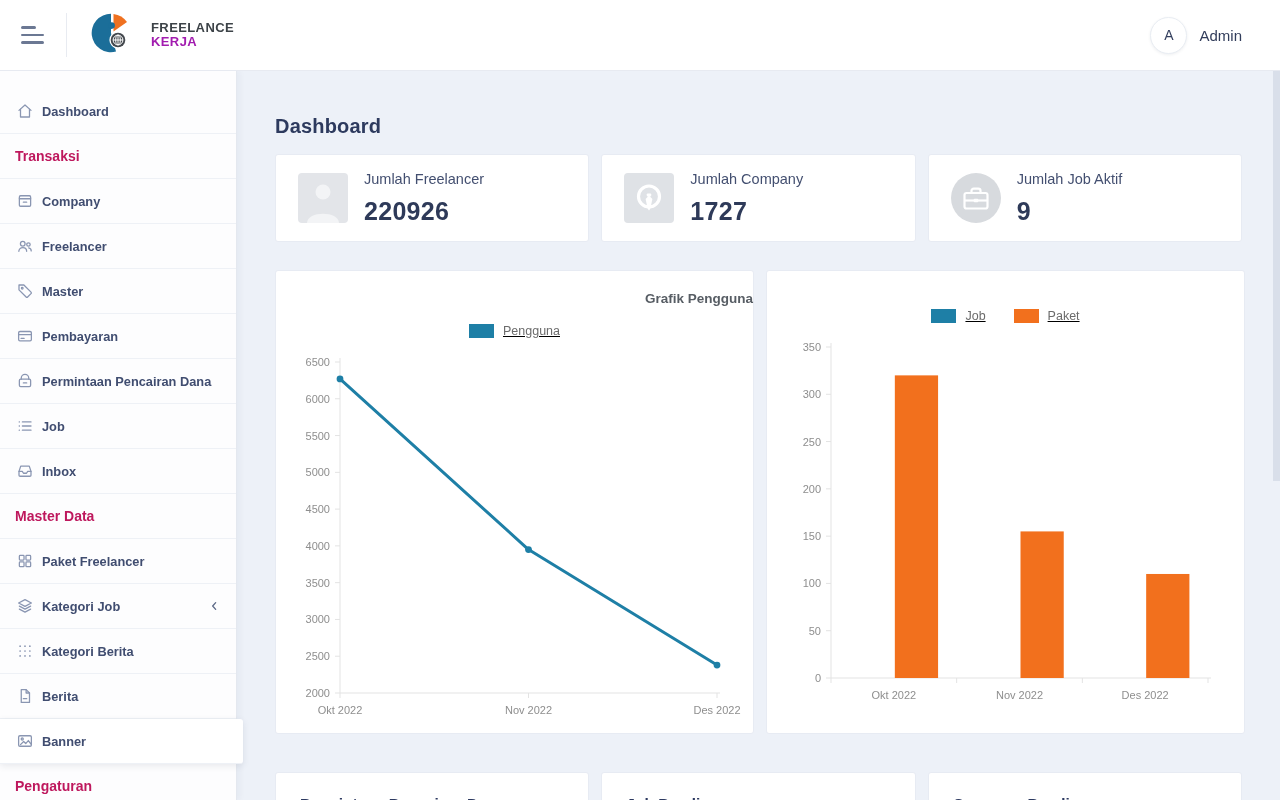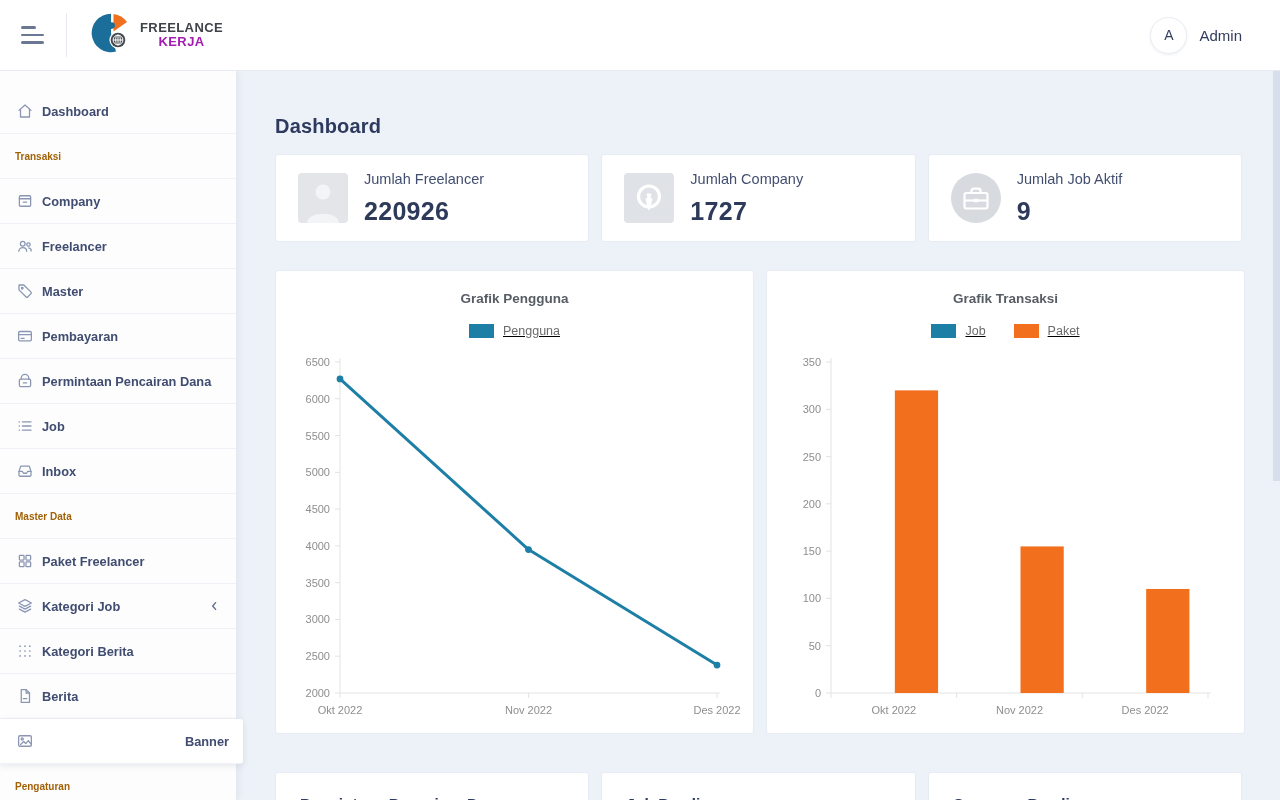--- a/index.html
+++ b/index.html
@@ -8,61 +8,61 @@
 
   
   .topbar { height:71px; background:#fff; border-bottom:1px solid #e7eaf1;
             display:flex; align-items:center; position:relative; z-index:10; }
   .hamburger { width:26px; margin-left:21px; cursor:pointer; display:flex; flex-direction:column; gap:5px; }
   .hamburger span { height:2.5px; background:#6b7893; border-radius:2px; display:block; }
   .hamburger span:nth-child(1){ width:15px; }
   .hamburger span:nth-child(2){ width:23px; }
   .hamburger span:nth-child(3){ width:23px; }
   .topbar-divider { width:1px; height:44px; background:#e8ebf1; margin-left:19px; }
-  .brand { display:flex; align-items:center; gap:9px; margin-left:24px; cursor:pointer;text-align:center; }
+  .brand { display:flex; align-items:center; gap:20px; margin-left:24px; cursor:pointer; }
   .brand-text { display:flex; flex-direction:column; line-height:1.05; }
   .brand-text .l1 { font-size:13px; font-weight:800; color:#3d4348; letter-spacing:.4px; }
   .brand-text .l2 { font-size:13px; font-weight:800; color:#a21caf; letter-spacing:.4px; }
   .topbar-right { margin-left:auto; margin-right:38px; display:flex; align-items:center; gap:12px; }
   .avatar { width:37px; height:37px; border-radius:50%; background:#fff; border:1px solid #e9edf3;
             box-shadow:0 1px 3px rgba(40,50,80,.08); display:flex; align-items:center; justify-content:center;
             font-size:14px; color:#333f5e; cursor:pointer; }
   .user-name { font-size:15px; color:#323d5b; }
 
   
   .shell { display:flex; height:729px; }
   .sidebar { width:237px; background:#fdfdfe; border-right:1px solid #e4e8ef;
              box-shadow:3px 0 6px rgba(35,46,82,.04); padding-top:18px; position:relative; z-index:5; }
   .sb-item { height:45px; border-bottom:1px solid #eef1f6; display:flex; align-items:center;
              padding:0 14px 0 16px; cursor:pointer; background:#fdfdfe; }
   .sb-item .sb-icon { width:18px; height:18px; color:#8a96b2; margin-right:8px; flex:0 0 18px; }
   .sb-item .sb-icon svg { display:block; }
   .sb-label { font-size:12.8px; font-weight:700; color:#404d70; white-space:nowrap; }
   .sb-chevron { margin-left:auto; color:#5d6a88; width:16px; height:16px; }
   .sb-section { height:45px; border-bottom:1px solid #eef1f6; display:flex; align-items:center;
-                padding-left:15px; font-size:10px; font-weight:600; color:#a16207; }
+                padding-left:15px; font-size:14px; font-weight:600; color:#be185d; }
   .sb-item.highlighted { background:#fff; width:243px; box-shadow:0 2px 7px rgba(35,46,82,.10);
-                         border-radius:0 3px 3px 0; position:relative;justify-content:space-between; }
+                         border-radius:0 3px 3px 0; position:relative; }
 
   
   .main { flex:1; padding:0 38px; overflow:hidden; }
   .page-title { margin-top:44px; font-size:20px; font-weight:800; color:#2d3a5e; letter-spacing:.2px; }
 
   .stats-row { display:flex; gap:12px; margin-top:16px; }
   .stat-card { flex:1; height:88px; background:#fff; border:1px solid #e7ebf3; border-radius:3px;
                display:flex; align-items:center; padding:0 22px; gap:16px; }
   .stat-icon { width:50px; height:50px; flex:0 0 50px; }
   .stat-texts { display:flex; flex-direction:column; gap:10px; }
   .stat-label { font-size:14.5px; color:#434f70; }
   .stat-value { font-size:25px; font-weight:800; color:#2e3a59; letter-spacing:.3px; }
 
   .charts-row { display:flex; gap:12px; margin-top:28px; }
   .chart-card { flex:1; height:464px; background:#fff; border:1px solid #e7ebf3; border-radius:3px;
                 padding-top:20px; }
-  .chart-title { text-align:center; font-size:13.5px; font-weight:700; color:#575d64; }
+  .chart-title { text-align:right; font-size:13.5px; font-weight:700; color:#575d64; }
   .chart-legend { margin-top:18px; display:flex; justify-content:center; gap:28px; align-items:center;text-decoration:underline; }
   .lg-item { display:inline-flex; align-items:center; gap:9px; }
   .lg-swatch { width:25px; height:14px; display:inline-block; }
   .lg-label { font-size:12.5px; color:#6b6b6b; }
   .chart-card svg.plot { display:block; margin:14px auto 0; }
   svg.plot text.tick { font-family:"Liberation Sans", sans-serif; font-size:11px; fill:#8e8e8e; }
 
   .bottom-row { display:flex; gap:12px; margin-top:38px; }
   .bottom-card { flex:1; height:140px; background:#fff; border:1px solid #e7ebf3; border-radius:3px;
                  padding:22px 24px; }
@@ -337,21 +337,20 @@
             <text x="252.5" y="362" text-anchor="middle" class="tick">Nov 2022</text>
             <line x1="441" y1="341" x2="441" y2="346" stroke="#e3e3e3"></line>
             <text x="441" y="362" text-anchor="middle" class="tick">Des 2022</text>
             <polyline points="64,26.917777777777758 252.5,197.56666666666666 441,313.0488888888889" fill="none" stroke="#1e7fa6" stroke-width="3" stroke-linecap="round" stroke-linejoin="round"></polyline>
             <circle cx="64" cy="26.917777777777758" r="3.4" fill="#1e7fa6"></circle>
             <circle cx="252.5" cy="197.56666666666666" r="3.4" fill="#1e7fa6"></circle>
             <circle cx="441" cy="313.0488888888889" r="3.4" fill="#1e7fa6"></circle>
           </svg>
       </div>
       <div class="chart-card">
-        <div class="chart-title">Grafik Transaksi</div>
         <div class="chart-legend" id="legend-1">
             <span class="lg-item">
               <span class="lg-swatch" style="background: rgb(30, 127, 166);"></span>
               <span class="lg-label">Job</span>
             </span>
             <span class="lg-item">
               <span class="lg-swatch" style="background: rgb(242, 112, 29);"></span>
               <span class="lg-label">Paket</span>
             </span>
           </div>

